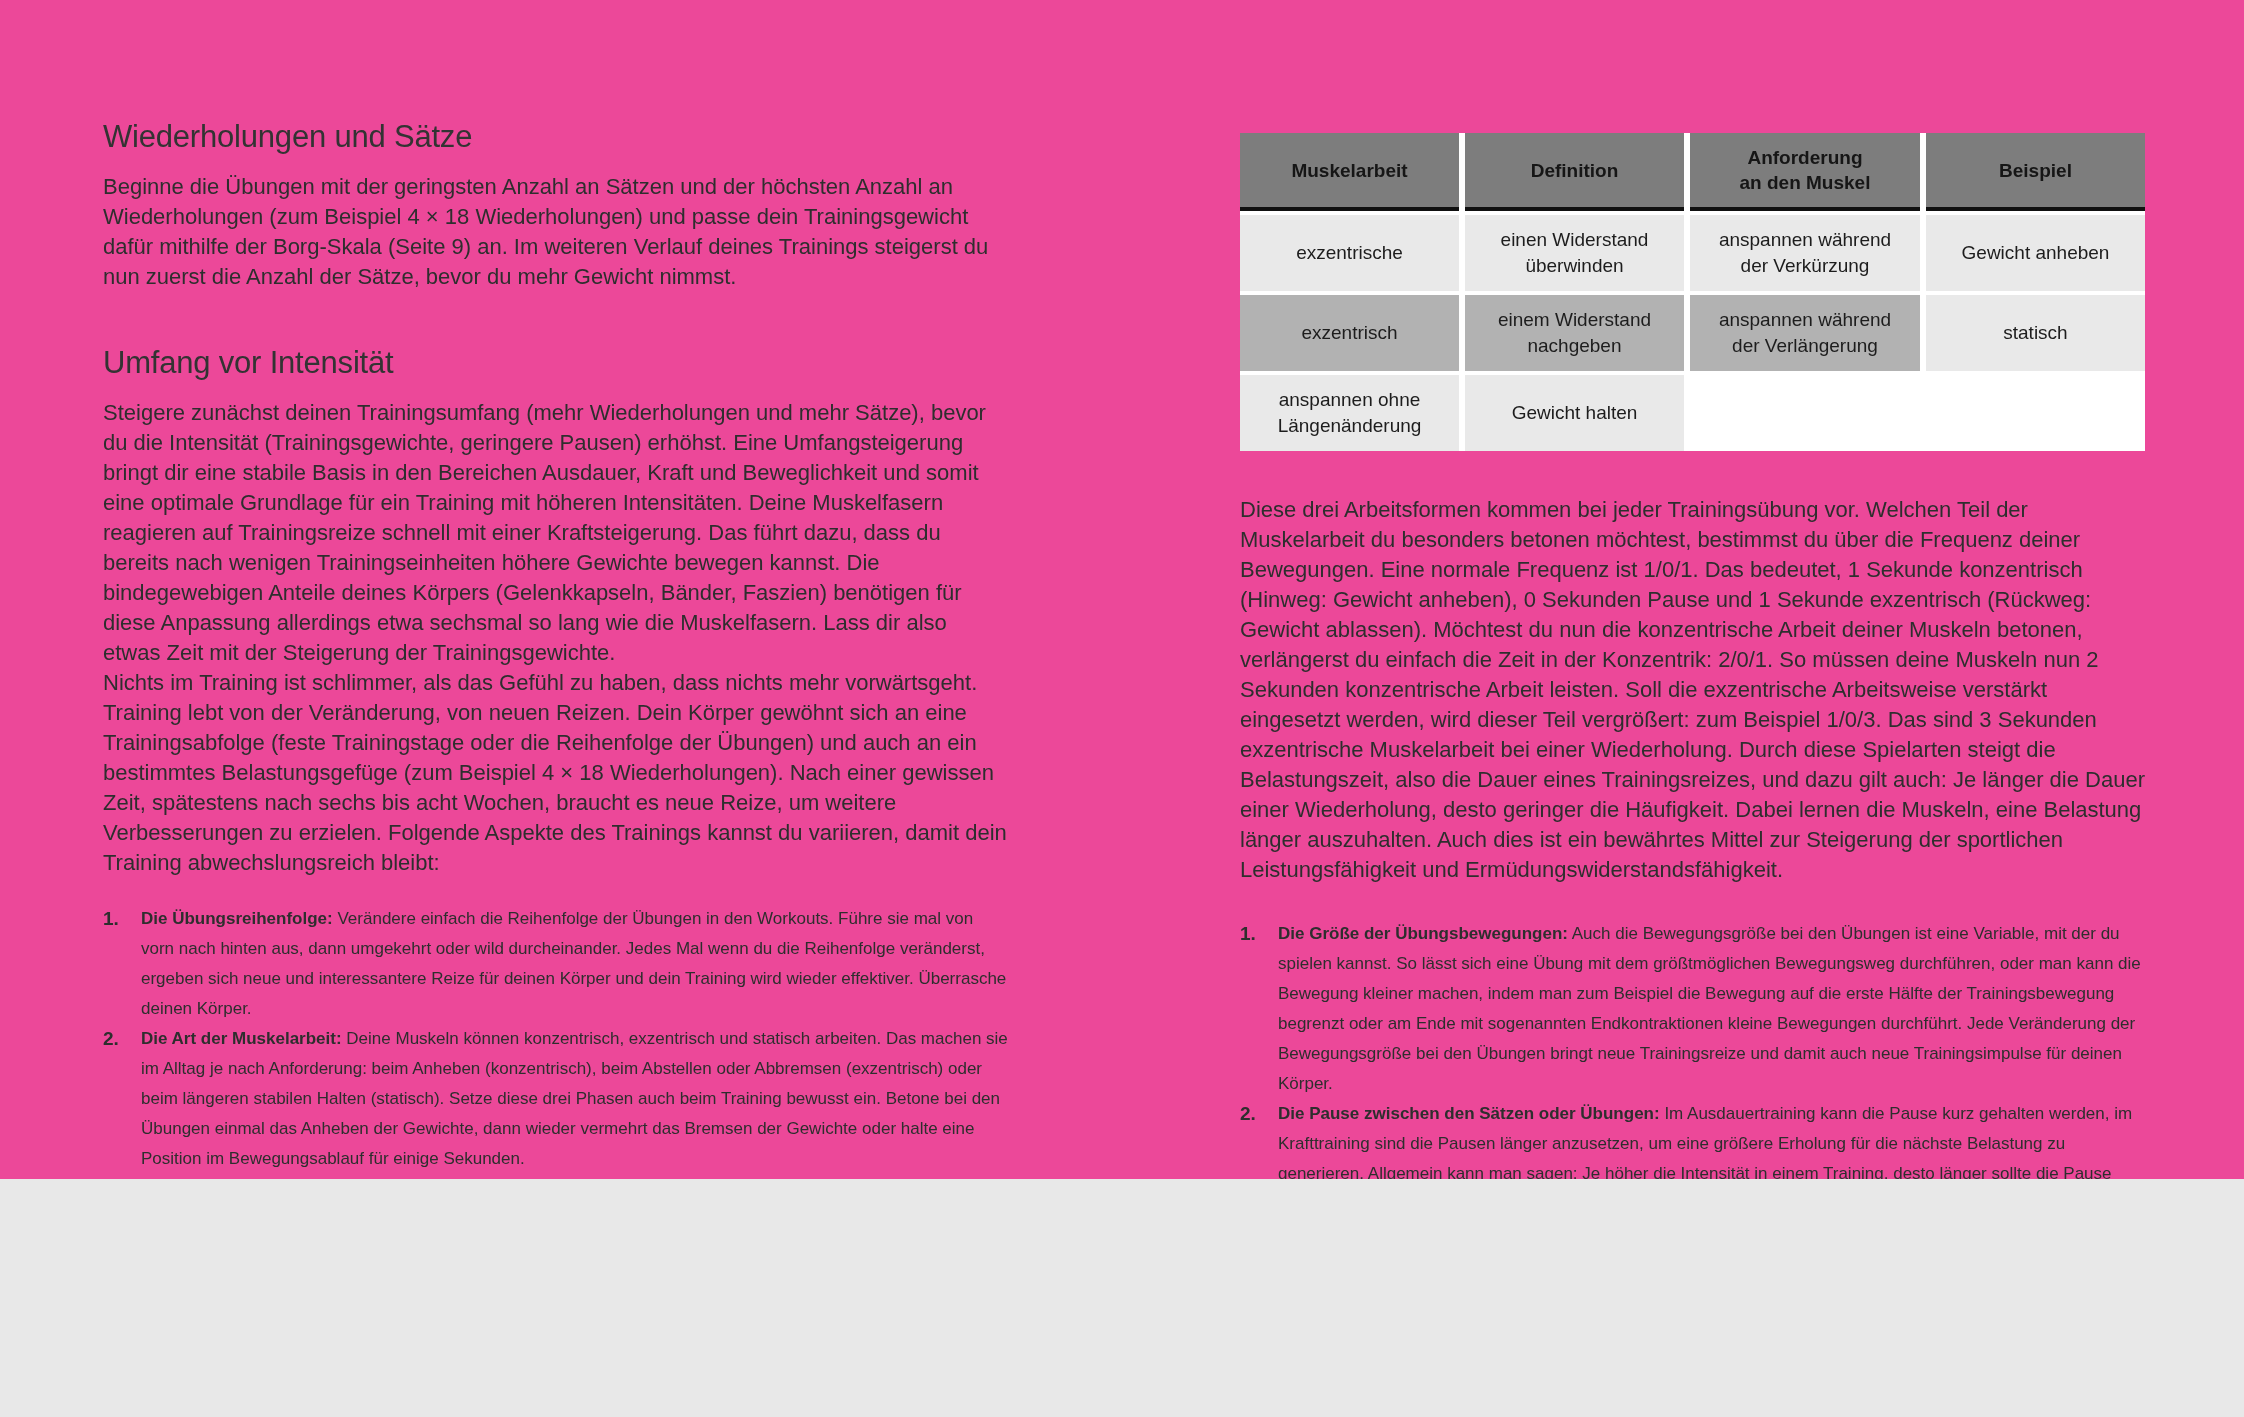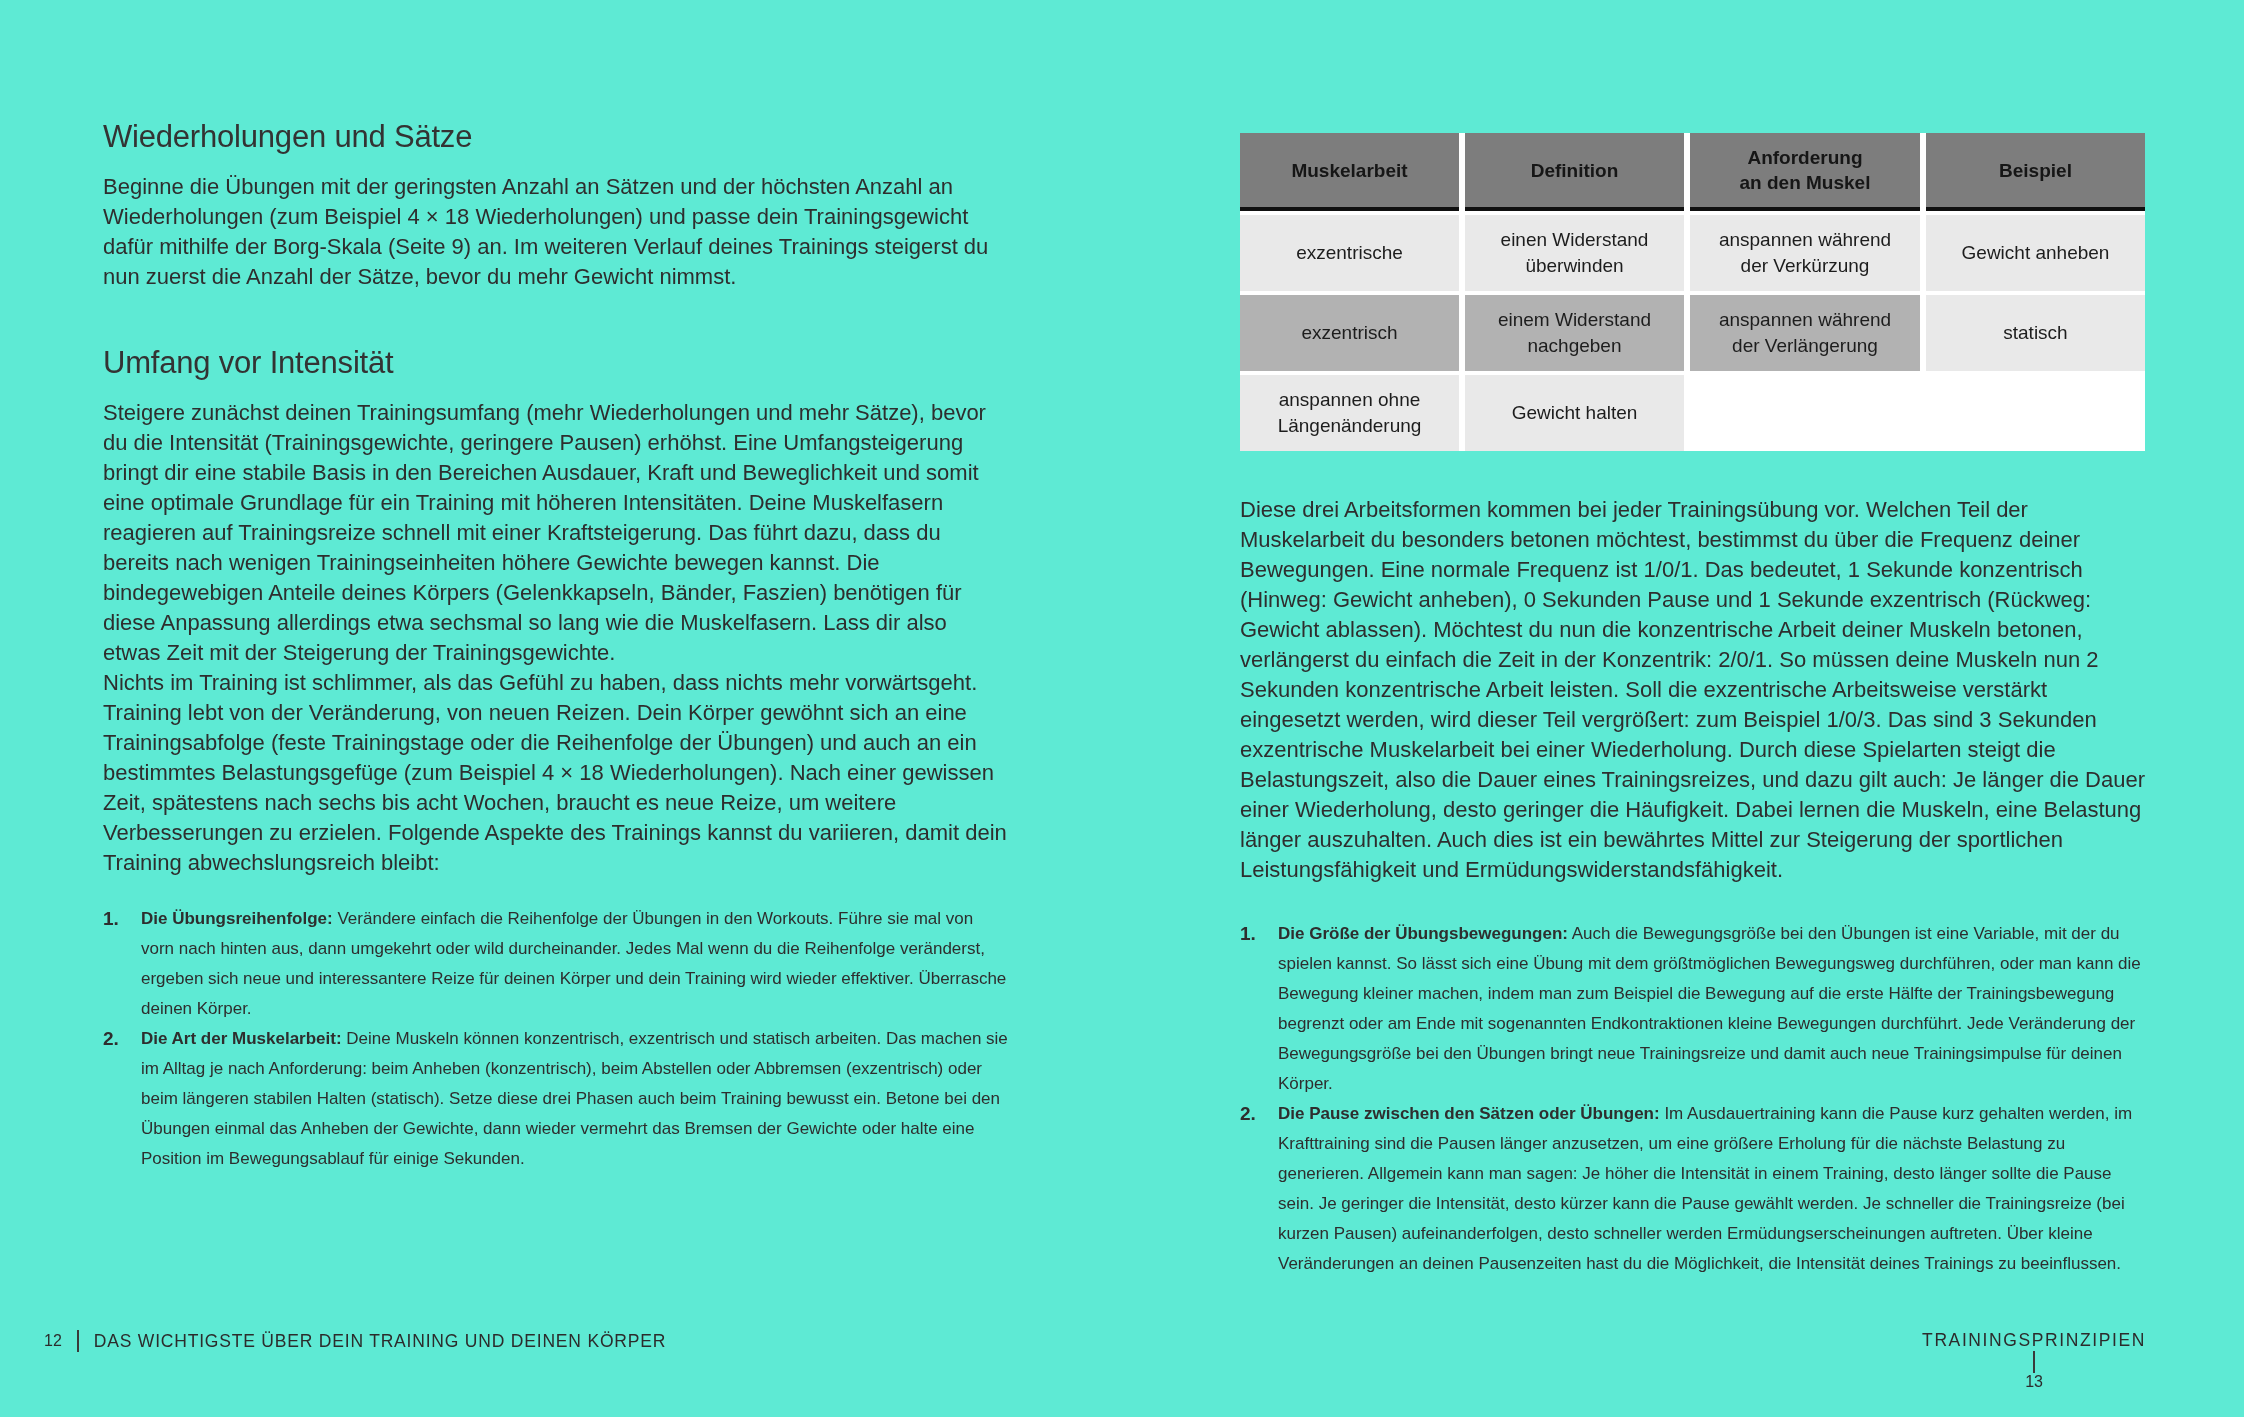--- a/index.html
+++ b/index.html
@@ -1,17 +1,17 @@
 <!DOCTYPE html>
 <html style="--ink: #2e2e2e; --table-header-bg: #7d7d7d; --table-row-light: #e9e9e9; --table-row-mid: #b2b2b2; --table-divider: #101010;"><head>
 <meta charset="utf-8">
 <style>
   html,body{margin:0;padding:0;background:#e8e8e8;}
   .spread{
-    position:relative;width:2244px;height:1417px;background:#5eead4;
+    position:relative;width:2244px;height:1179px;background:#ec4899;
     font-family:"Liberation Sans","DejaVu Sans",sans-serif;
     color:var(--ink,#2e2e2e);overflow:hidden;text-decoration:underline;
   }
   .col{position:absolute;top:118px;width:905px;}
   .col-left{left:103px;}
   .col-right{left:1240px;}
 
   h2.sec{
     font-size:31px;font-weight:400;letter-spacing:-0.2px;color:#333333;
     margin:52px 0 16px 0;line-height:38px;

